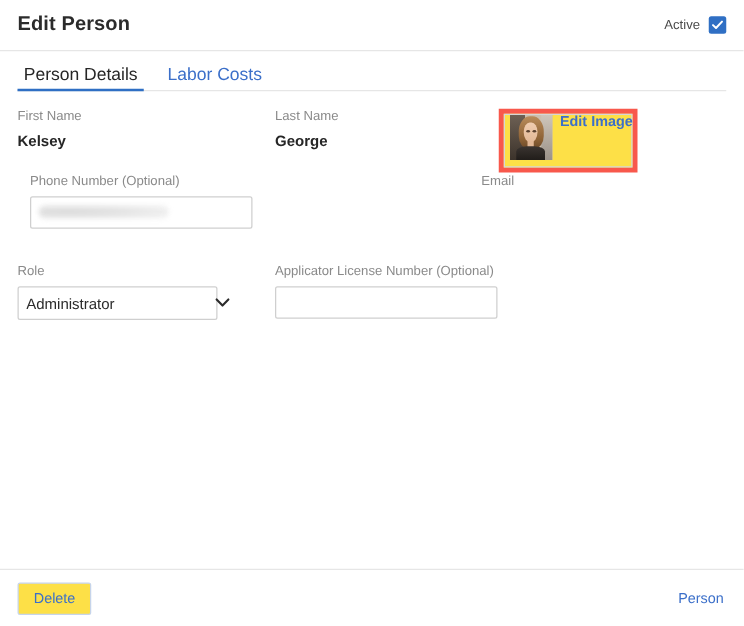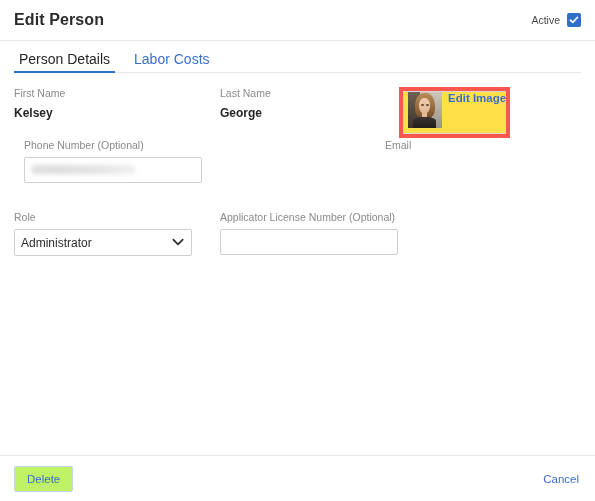--- a/index.html
+++ b/index.html
@@ -180,21 +180,21 @@
     top: 7px;
     width: 104px;
     height: 11px;
     border-radius: 6px;
     background: radial-gradient(ellipse at 22% 50%, #d8d8d8 0%, #e2e2e2 40%, #efefef 75%, #f7f7f7 100%);
     filter: blur(2.2px);
     opacity: 0.95;
   }
 
   select.select-input {
-    width: 178px;
+    width: 160px;
     height: 27px;
     border: 1px solid #cfcfcf;
     border-radius: 2px;
     background: #ffffff;
     box-sizing: border-box;
     font-family: "Liberation Sans", sans-serif;
     font-size: 12px;
     color: #2b2b2b;
     padding: 0 6px;
     -webkit-appearance: none;
@@ -316,21 +316,21 @@
     box-sizing: border-box;
   }
   .btn {
     font-family: "Liberation Sans", sans-serif;
     font-size: 11.5px;
     cursor: pointer;
     box-sizing: border-box;
     border-radius: 2px;
   }
   .btn-delete {
-    background: #bef264;
+    background: #fde047;
     border: 1px solid #c6d4ea;
     color: #3b6fc9;
     padding: 6px 12px;
   }
   .footer-right {
     margin-left: auto;
     display: flex;
     align-items: center;
     gap: 20px;
   }
@@ -433,17 +433,17 @@
       </div>
 
     </div>
 
   </div>
 
   <div class="footer-divider"></div>
   <div class="footer">
     <button class="btn btn-delete">Delete</button>
     <div class="footer-right">
-      <button class="btn btn-cancel">Cancel</button>
+      <button class="btn btn-cancel">Person</button>
     </div>
   </div>
 
 </div>
 
 </body></html>

